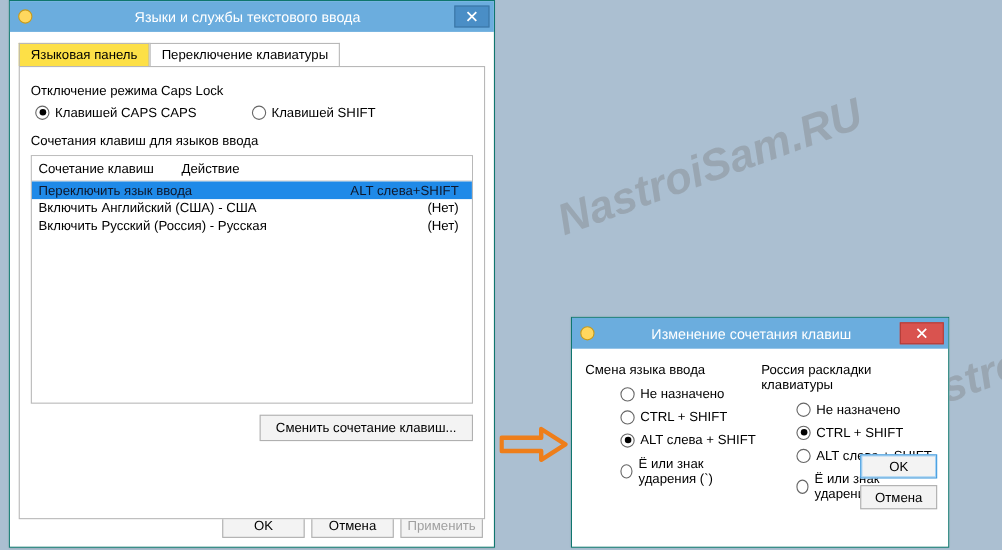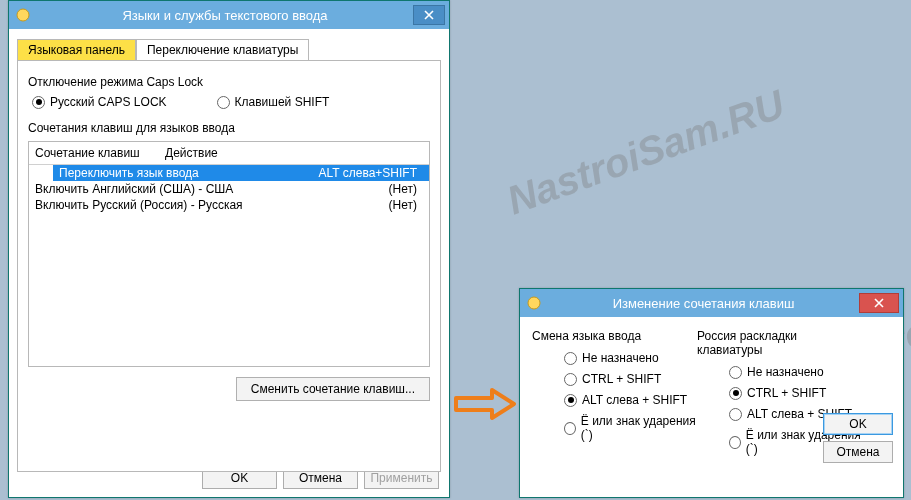--- a/index.html
+++ b/index.html
@@ -107,21 +107,21 @@
     font-size: 12px;
   }
   .listhdr .col { padding: 4px 6px; }
   .col-a { flex: 1; }
   .col-b { width: 130px; text-align: left; }
   .row {
     display: flex;
     padding: 1px 6px;
     font-size: 12px;
   }
-  .row.sel { background: #1f8ae8; color: #ffffff; margin-left: 24px; }
+  .row.sel { background: #1f8ae8; color: #0f172a; }
   .row .col-a { flex: 1; }
   .row .col-b { width: 130px; text-align: right; padding-right: 6px;}
   .change-btn {
     display: inline-block;
     border: 1px solid #b0b0b0;
     background: #f3f3f3;
     padding: 4px 14px;
     margin-top: 10px;
     float: right;
     cursor: default;
@@ -146,21 +146,21 @@
   }
   .btn.disabled { color: #a0a0a0; }
   
   .arrow {
     position: absolute;
     left: 454px; top: 384px;
     color: #ee7e1a;
     pointer-events: none;
   }
   
-  .dlg2 { left: 519px; top: 288px; width: 385px; height: 210px; }
+  .dlg2 { left: 519px; top: 288px; width: 344px; height: 210px; }
   .dlg2 .client { padding: 10px 10px 10px 12px; display: flex; position: relative; }
   .col-group { width: 165px; }
   .col-group h4 { font-weight: normal; margin: 2px 0 8px 0; font-size: 12px; }
   .col-group .radio { margin: 7px 0; padding-left: 32px; }
   .side-buttons { position: absolute; right: 10px; bottom: 10px; }
   .side-buttons .btn { display: block; margin-top: 6px; width: 70px; }
   .side-buttons .btn.default { border: 1px solid #3b99e0; box-shadow: inset 0 0 0 1px #a7d3f4; }
 </style>
 </head>
 <body>
@@ -187,21 +187,21 @@
   <div class="client">
     <div class="tabs">
       <span class="tab inactive">Языковая панель</span><span class="tab active">Переключение клавиатуры</span>
     </div>
 
     <div class="tabpage" style="height:412px; position:relative;">
       <div class="group-label">Отключение режима Caps Lock</div>
       <div class="radio-row">
         <label class="radio">
           <span class="dot sel"></span>
-          <span>Русский CAPS LOCK</span>
+          <span>Клавишей CAPS CAPS</span>
         </label>
         <label class="radio">
           <span class="dot"></span>
           <span>Клавишей SHIFT</span>
         </label>
       </div>
 
       <div class="group-label">Сочетания клавиш для языков ввода</div>
 
       <div class="listbox">

